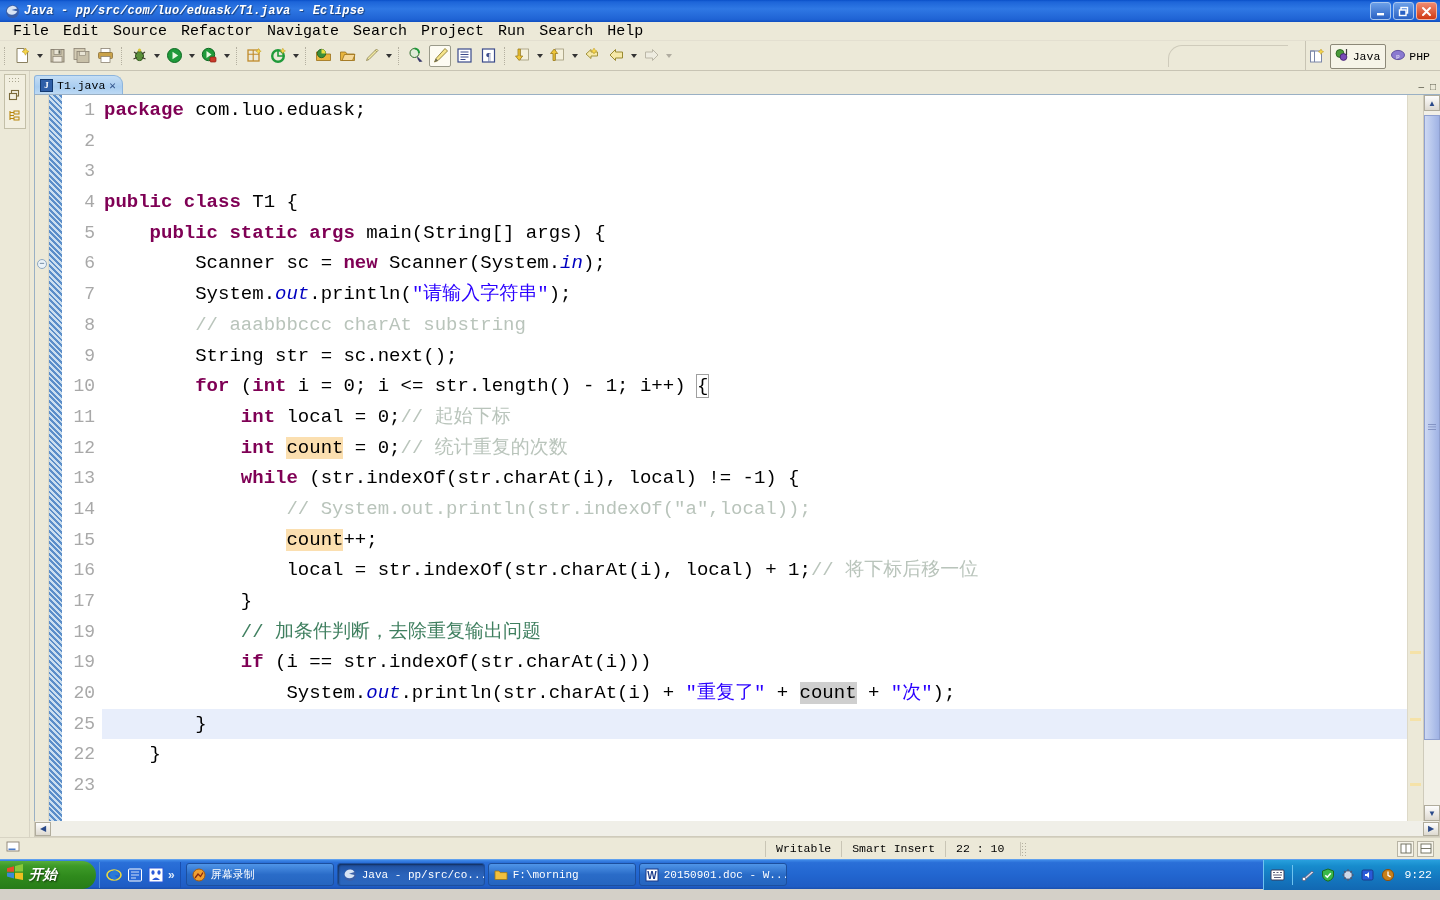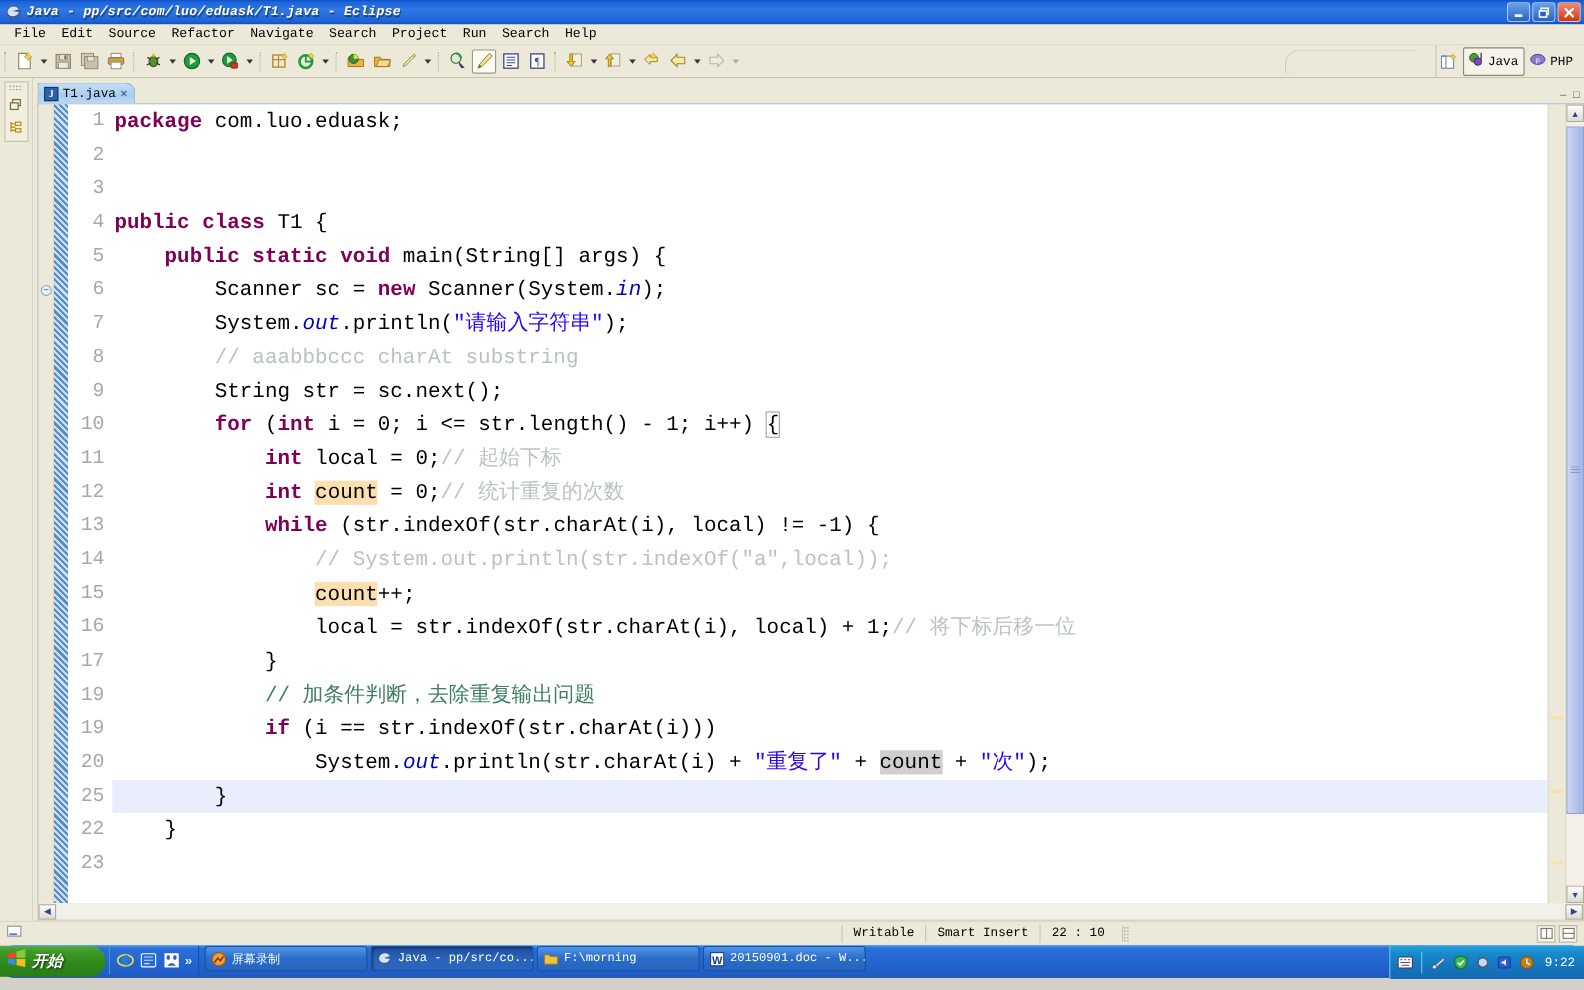--- a/index.html
+++ b/index.html
@@ -42,21 +42,21 @@
   .tb-glyph { display:block; }
 
   
   .menubar {
     height: 19px; background: #ece9d8;
     display: flex; align-items: center;
     padding-left: 6px;
     border-bottom: 1px solid #e3dfd0;
   }
   .menu-item {
-    font-size: 12px; color: #000; padding: 1px 7px;
+    font-size: 15px; color: #000; padding: 1px 7px;
     font-family: "Liberation Mono", monospace;
     white-space: nowrap; cursor: default;
   }
 
   
   .toolbar {
     height: 30px; background: #ece9d8;
     display: flex; align-items: center;
     border-bottom: 1px solid #c8c4b4;
     position: relative;
@@ -273,23 +273,22 @@
     background-image: radial-gradient(#b4b0a0 30%, transparent 32%);
     background-size: 3px 3px; border-left: 1px solid #c9c5b5; }
   .sb-right { margin-left: auto; display: flex; align-items: center; gap: 3px; padding-right: 6px; }
   .sb-ricon { width: 17px; height: 16px; border: 1px solid #b8b4a4; background: #f6f4ea;
     display: flex; align-items: center; justify-content: center; }
 
   
   .taskbar {
     height: 30px;
     background: linear-gradient(180deg,#3f8ae8 0%,#2a6fd8 9%,#2266d0 50%,#1f5cc4 92%,#1a4fae 100%);
-    display: flex; align-items: flex-start;
+    display: flex; align-items: center;
     border-top: 1px solid #5fa0ee;
-    border-radius: 13px;
   }
   .start {
     height: 28px; min-width: 96px;
     background: linear-gradient(180deg,#55ad3b 0%,#3d9a28 18%,#2f8a1c 55%,#277c18 100%);
     border-top-right-radius: 14px; border-bottom-right-radius: 14px;
     display: flex; align-items: center; gap: 5px; padding: 0 14px 0 6px;
     color: #fff; font-weight: bold; font-size: 14px;
     font-family: "Liberation Serif", serif;
     font-style: italic;
     text-shadow: 1px 1px 2px rgba(0,0,0,.6);
@@ -644,21 +643,21 @@
           <div class="ln">20</div>
           <div class="ln">25</div>
           <div class="ln">22</div>
           <div class="ln">23</div>
         </div>
       <div class="code-col" id="code-col">
           <div class="code-line"><span class="kw">package</span><span> com.luo.eduask;</span></div>
           <div class="code-line">&nbsp;</div>
           <div class="code-line">&nbsp;</div>
           <div class="code-line"><span class="kw">public class</span><span> T1 {</span></div>
-          <div class="code-line"><span>    </span><span class="kw">public static void</span><span> main(String[] args) {</span></div>
+          <div class="code-line"><span>    </span><span class="kw">public static args</span><span> main(String[] args) {</span></div>
           <div class="code-line"><span>        Scanner sc = </span><span class="kw">new</span><span> Scanner(System.</span><span class="fld">in</span><span>);</span></div>
           <div class="code-line"><span>        System.</span><span class="fld">out</span><span>.println(</span><span class="str">"请输入字符串"</span><span>);</span></div>
           <div class="code-line"><span class="cmt-gray">        // aaabbbccc charAt substring</span></div>
           <div class="code-line"><span>        String str = sc.next();</span></div>
           <div class="code-line"><span>        </span><span class="kw">for</span><span> (</span><span class="kw">int</span><span> i = 0; i &lt;= str.length() - 1; i++) </span><span class="brkt">{</span></div>
           <div class="code-line"><span>            </span><span class="kw">int</span><span> local = 0;</span><span class="cmt-gray">// 起始下标</span></div>
           <div class="code-line"><span>            </span><span class="kw">int</span><span> </span><span class="hl-occ">count</span><span> = 0;</span><span class="cmt-gray">// 统计重复的次数</span></div>
           <div class="code-line"><span>            </span><span class="kw">while</span><span> (str.indexOf(str.charAt(i), local) != -1) {</span></div>
           <div class="code-line"><span class="cmt-gray">                // System.out.println(str.indexOf("a",local));</span></div>
           <div class="code-line"><span>                </span><span class="hl-occ">count</span><span>++;</span></div>

